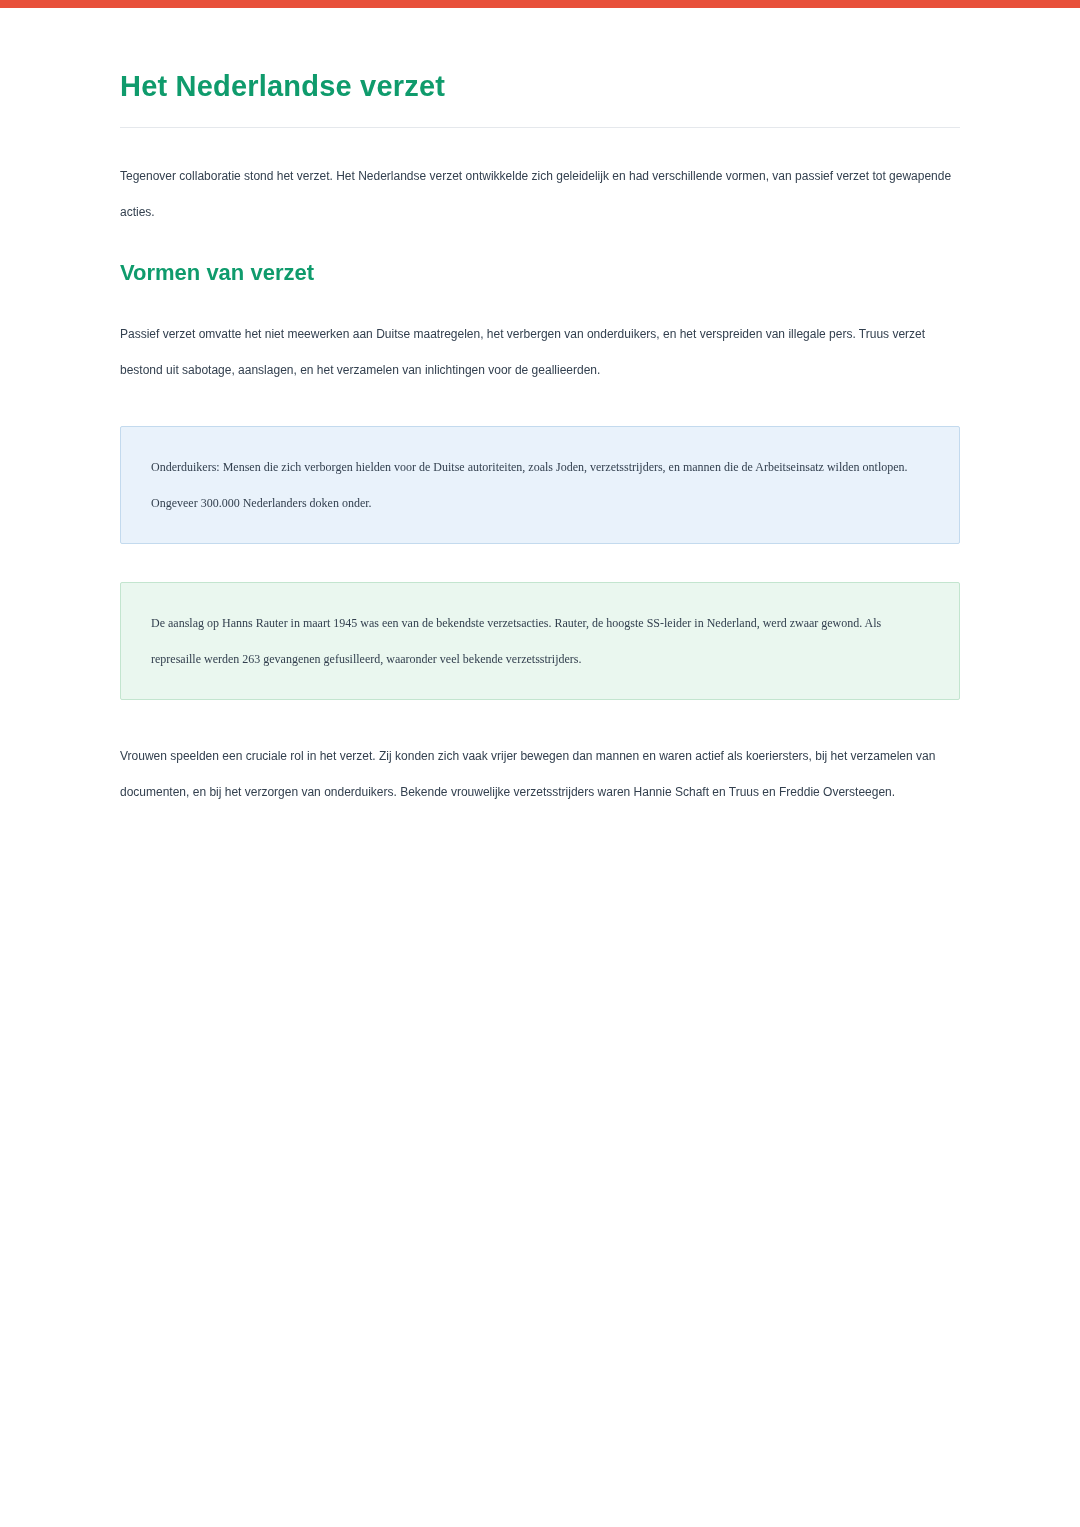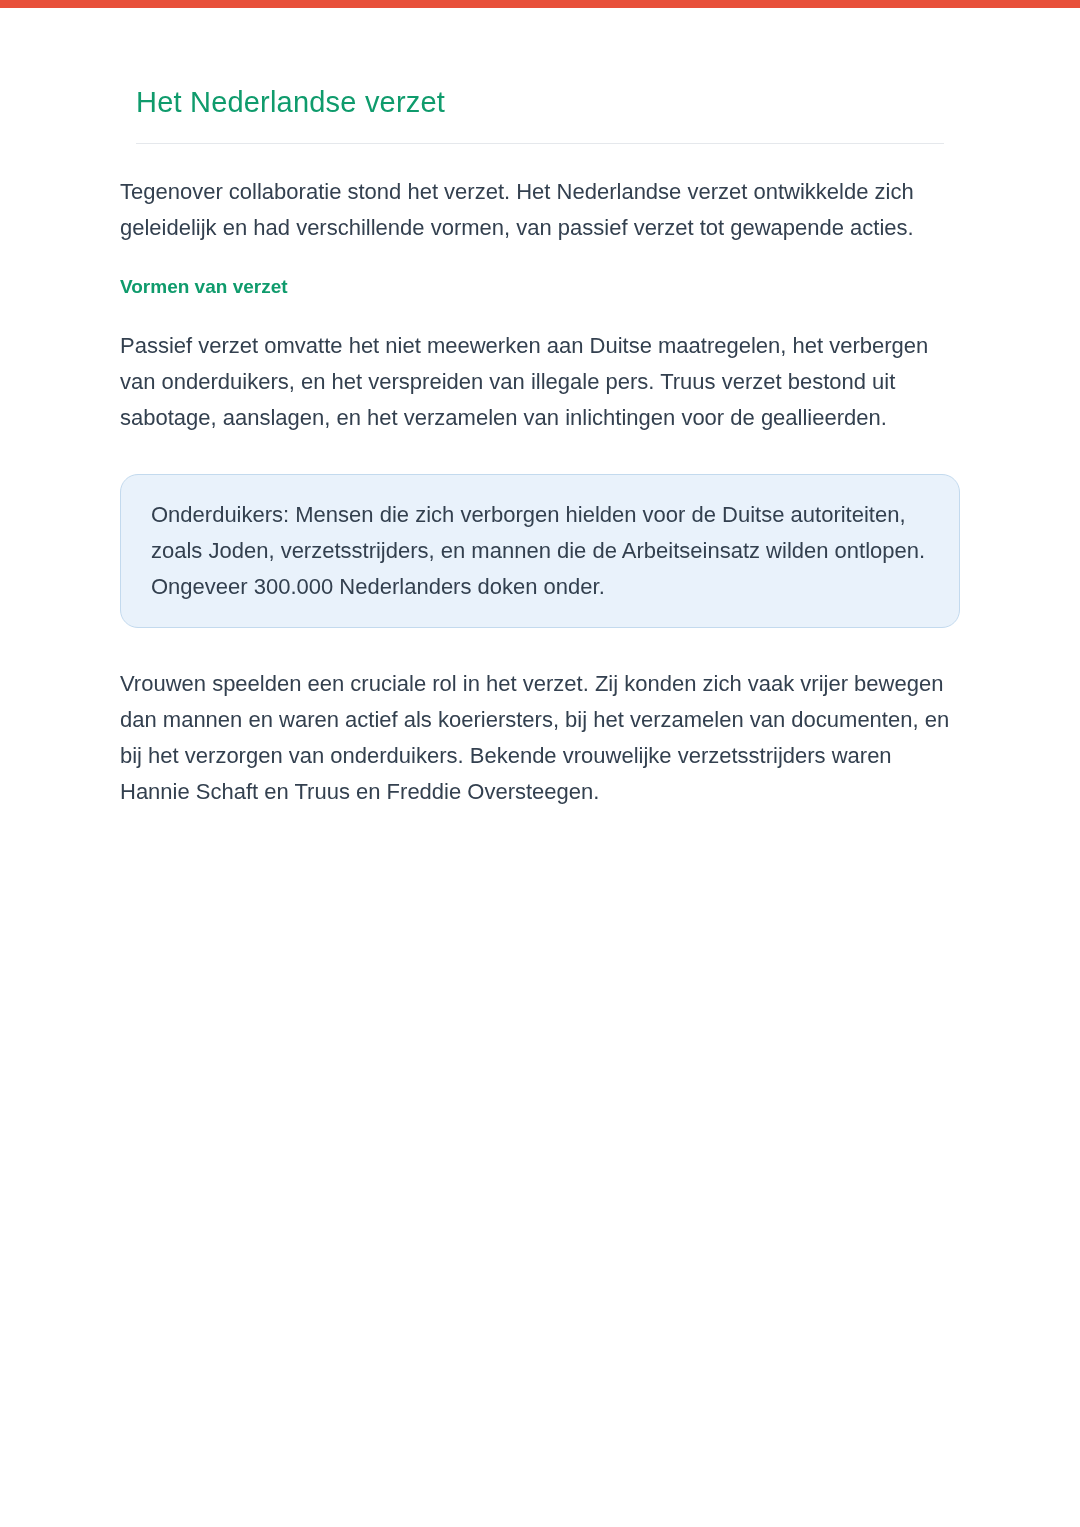--- a/index.html
+++ b/index.html
@@ -14,44 +14,45 @@
   .accent-bar {
     height: 8px;
     width: 100%;
     background: var(--accent-red, #e8503a);
   }
   .content {
     padding: 62px 120px 60px 120px;
   }
   h1 {
     font-size: 29px;
-    font-weight: 400;
+    font-weight: 700;
     color: var(--heading-green, #0f9b6c);
-    margin: 16px;
+    margin: 0;
     padding-bottom: 24px;
     border-bottom: 1px solid var(--divider, #e5e8ec);
     letter-spacing: 0.2px;
   }
   p {
-    font-size: 22px;
+    font-size: 12px;
     line-height: 36px;
     margin: 0;
   }
   .content > p { margin: 30px 0; }
   h2 {
-    font-size: 19px;
+    font-size: 22px;
     font-weight: 700;
     color: var(--heading-green, #0f9b6c);
     margin: 26px 0 26px 0;
   }
   .callout {
-    border-radius: 18px;
+    border-radius: 2px;
     border: 1px solid transparent;
     padding: 22px 30px;
     margin: 38px 0;
+    font-family: Liberation Serif, serif;
   }
   .callout p { margin: 0; }
   .callout-blue {
     background: var(--callout-blue-bg, #e9f2fb);
     border-color: var(--callout-blue-border, #c3daee);
   }
   .callout-green {
     background: var(--callout-green-bg, #eaf7ef);
     border-color: var(--callout-green-border, #c3e5cf);
   }
@@ -73,18 +74,21 @@
 
     <h2>Vormen van verzet</h2>
 
     <p>Passief verzet omvatte het niet meewerken aan Duitse maatregelen, het verbergen van onderduikers, en het verspreiden van illegale pers. Truus verzet bestond uit sabotage, aanslagen, en het verzamelen van inlichtingen voor de geallieerden.</p>
 
     <div class="callout callout-blue">
       <p>Onderduikers: Mensen die zich verborgen hielden voor de Duitse autoriteiten, zoals Joden, verzetsstrijders, en mannen die de Arbeitseinsatz wilden ontlopen. Ongeveer 300.000 Nederlanders doken onder.</p>
     </div>
 
 
+    <div class="callout callout-green">
+      <p>De aanslag op Hanns Rauter in maart 1945 was een van de bekendste verzetsacties. Rauter, de hoogste SS-leider in Nederland, werd zwaar gewond. Als represaille werden 263 gevangenen gefusilleerd, waaronder veel bekende verzetsstrijders.</p>
+    </div>
 
     <p>Vrouwen speelden een cruciale rol in het verzet. Zij konden zich vaak vrijer bewegen dan mannen en waren actief als koeriersters, bij het verzamelen van documenten, en bij het verzorgen van onderduikers. Bekende vrouwelijke verzetsstrijders waren Hannie Schaft en Truus en Freddie Oversteegen.</p>
 
 
   </main>
 </div>
 
 </body></html>

